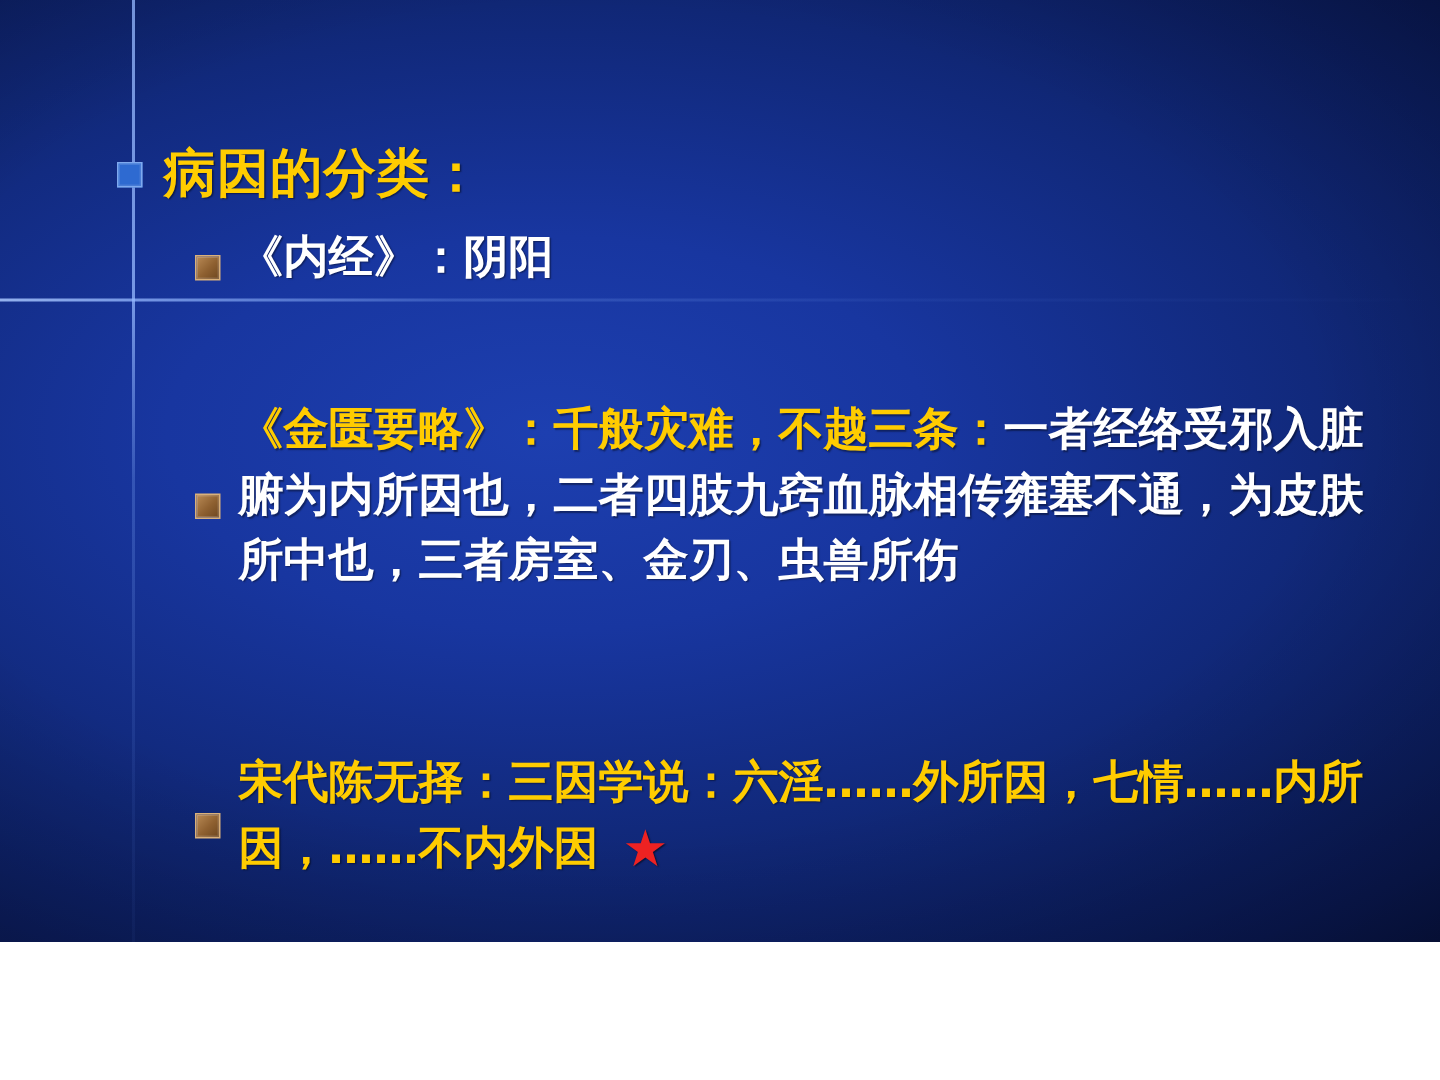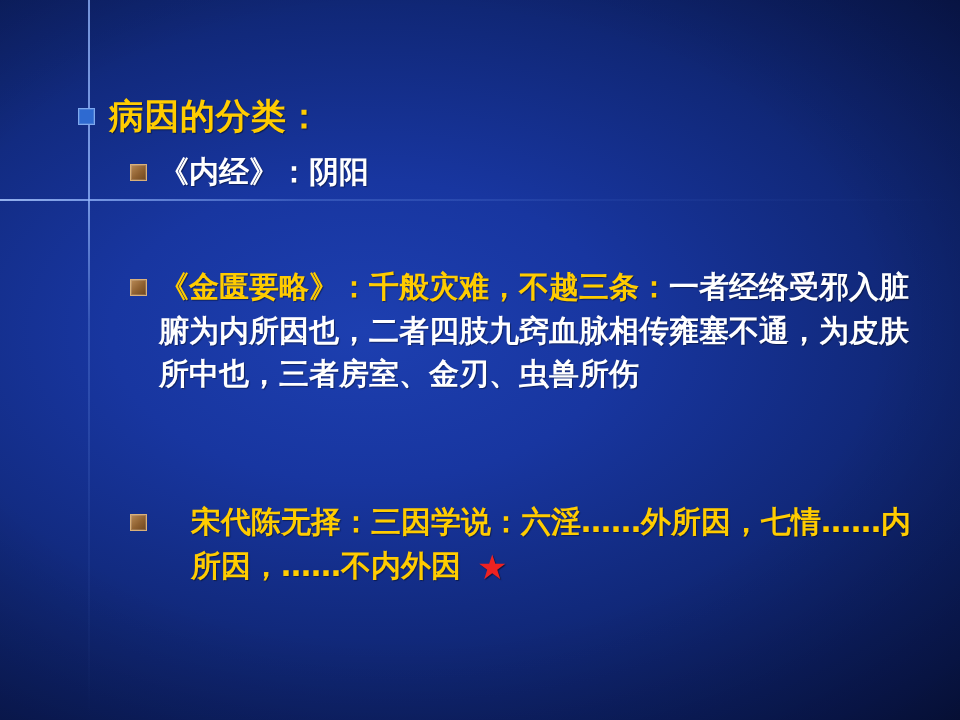--- a/index.html
+++ b/index.html
@@ -9,21 +9,21 @@
   body {
     width: 960px;
     height: 720px;
     overflow: hidden;
     font-family: "DejaVu Sans", "Liberation Sans", sans-serif;
   }
 
   #slide {
     position: relative;
     width: 960px;
-    height: 720px;
+    height: 628px;
     background:
       radial-gradient(ellipse 120% 95% at 38% 46%, #1d3fb0 0%, #1836a0 22%, #102776 48%, #0a1a58 70%, #050d36 88%, #02061d 100%);
     overflow: hidden;
   }
 
   
   #slide::after {
     content: "";
     position: absolute;
     inset: 0;
@@ -92,21 +92,21 @@
     line-height: 1.15;
     letter-spacing: 0.5px;
     text-shadow: 1px 1px 1px rgba(0,0,0,0.45);
     white-space: nowrap;
   }
 
   
   .l2-block {
     position: absolute;
     display: flex;
-    align-items: flex-start;
+    align-items: center;
   }
   .l2-marker {
     width: 15px;
     height: 15px;
     margin-top: 14px;
     margin-right: 12px;
     flex: 0 0 auto;
     background: linear-gradient(135deg, #b98a56 0%, #8e6030 55%, #6e4720 100%);
     border: 1px solid #d9b07a;
     box-shadow: inset 0 0 0 1px rgba(255,255,255,0.15);
@@ -118,21 +118,21 @@
     text-shadow: 1px 1px 1px rgba(0,0,0,0.4);
   }
 
   #block-neijing { left: 130px; top: 150px; }
   #block-neijing .l2-text { color: #ffffff; white-space: nowrap; }
 
   #block-jingui { left: 130px; top: 265px; width: 810px; }
   #block-jingui .l2-text { color: #ffffff; width: 775px; }
   #block-jingui .l2-text .hl { color: #ffcc00; }
 
-  #block-sandai { left: 130px; top: 500px; width: 810px; gap: 32px; }
+  #block-sandai { left: 130px; top: 500px; width: 810px; }
   #block-sandai .l2-text { color: #ffcc00; width: 775px; }
 
   .star {
     color: #ee2222;
     font-size: 34px;
     line-height: 1;
     margin-left: 16px;
     text-shadow: 1px 1px 1px rgba(0,0,0,0.5);
     vertical-align: middle;
   }

